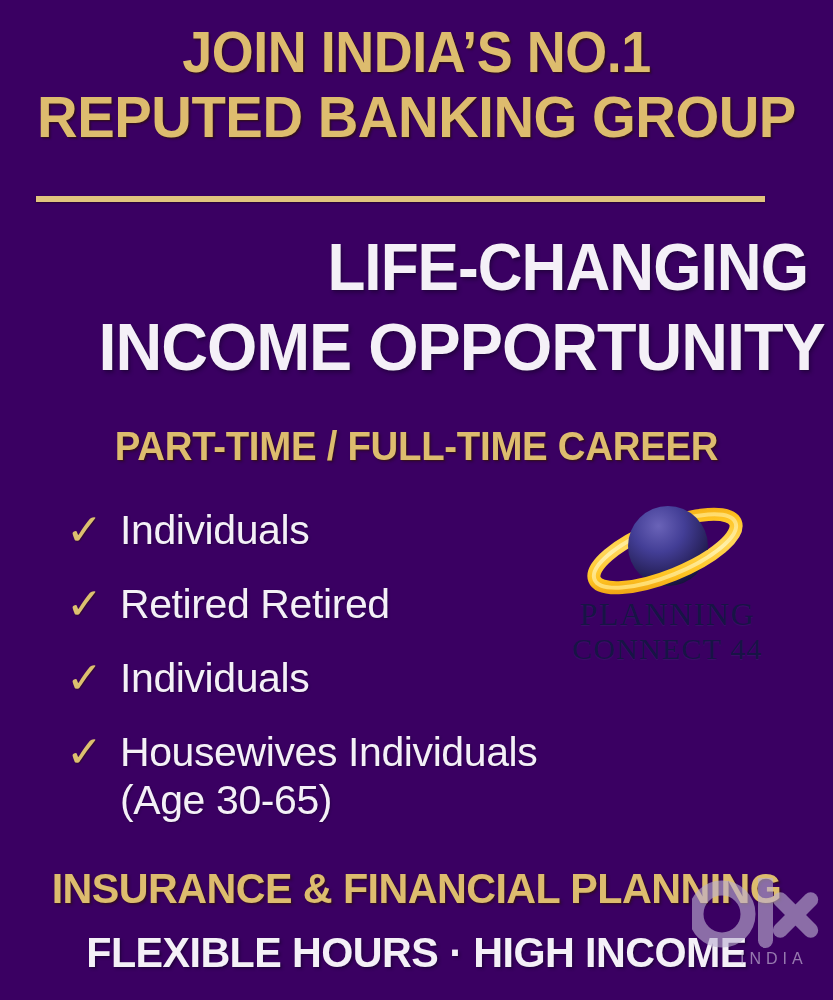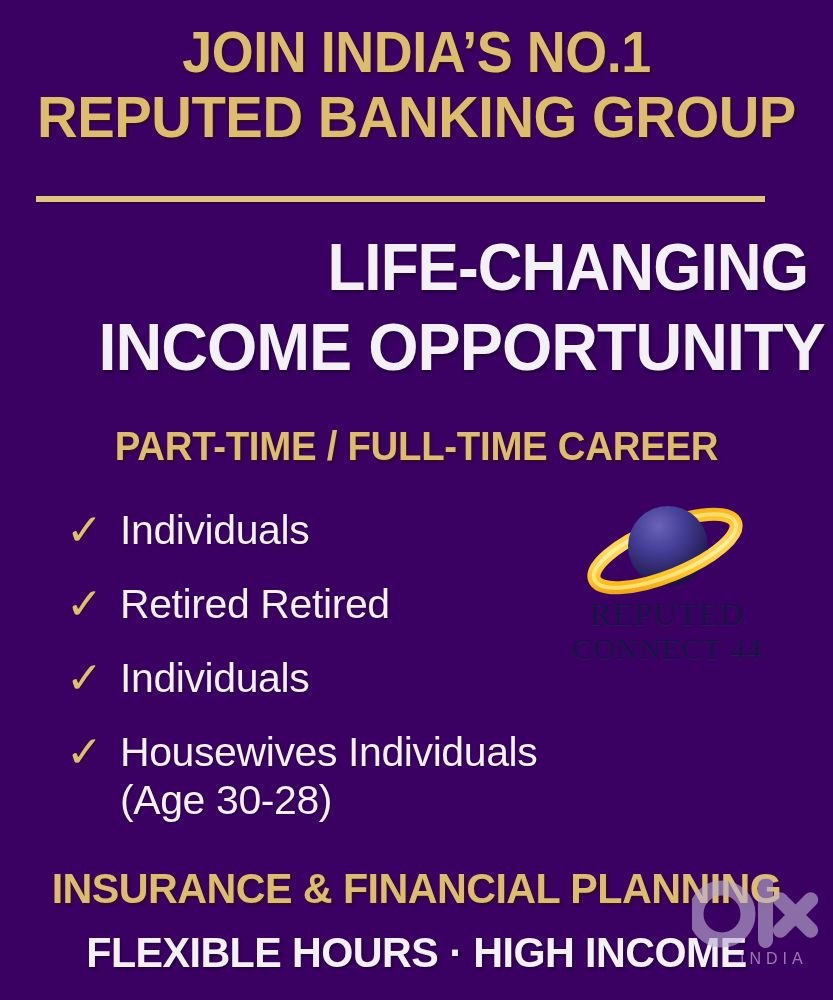--- a/index.html
+++ b/index.html
@@ -265,21 +265,21 @@
 
     <div class="check-row">
       <span class="check-icon">✓</span>
       <span class="check-text">Individuals</span>
     </div>
 
     <div class="check-row">
       <span class="check-icon">✓</span>
       <span class="check-text">
         <span>Housewives Individuals</span>
-        <span class="check-sub">(Age 30-28)</span>
+        <span class="check-sub">(Age 30-65)</span>
       </span>
     </div>
 
   </div>
 
   <div class="logo">
 
     <div class="planet-wrap">
       <svg viewBox="0 0 190 105" width="190" height="105">
         <defs>
@@ -317,21 +317,21 @@
         <circle cx="98" cy="48" r="40" fill="url(#sphereGrad)"></circle>
 
         <g clip-path="url(#ringFrontClip)">
           <ellipse cx="95" cy="53" rx="76" ry="25" fill="none" stroke="url(#ringGrad)" stroke-width="13" transform="rotate(-22 95 53)"></ellipse>
           <ellipse cx="95" cy="53" rx="76" ry="25" fill="none" stroke="url(#ringGrad2)" stroke-width="4" transform="rotate(-22 95 53)"></ellipse>
         </g>
       </svg>
     </div>
 
     <div class="logo-name">
-      <div class="logo-name-1">REPUTED</div>
+      <div class="logo-name-1">PLANNING</div>
       <div class="logo-name-2">CONNECT 44</div>
     </div>
 
   </div>
 
   <div class="footer-gold">INSURANCE &amp; FINANCIAL PLANNING</div>
 
   <div class="footer-white">FLEXIBLE HOURS · HIGH INCOME</div>
 
   <div class="watermark">

